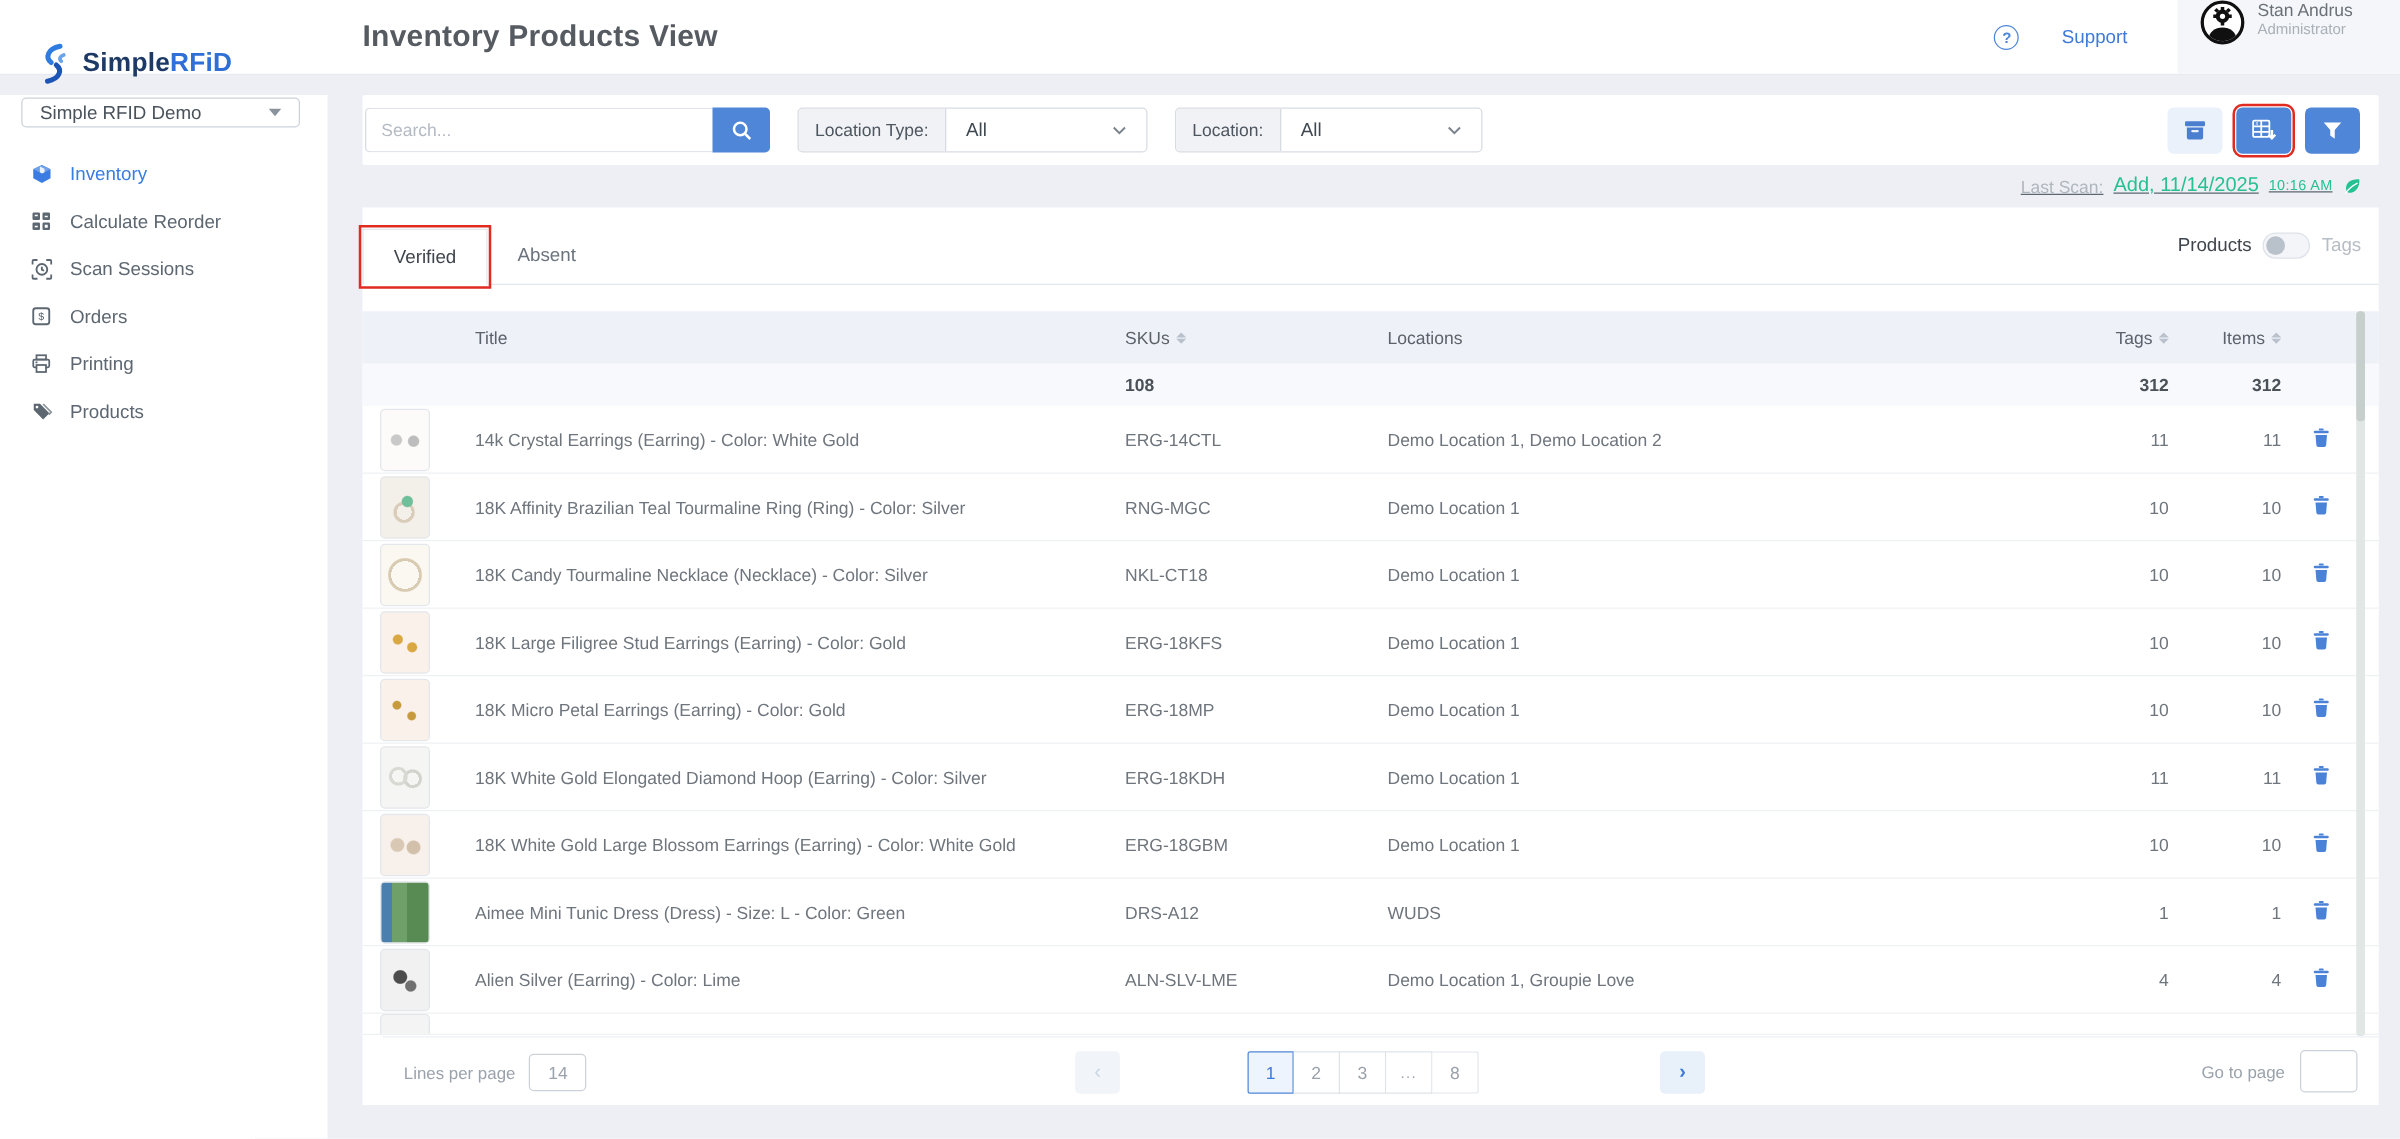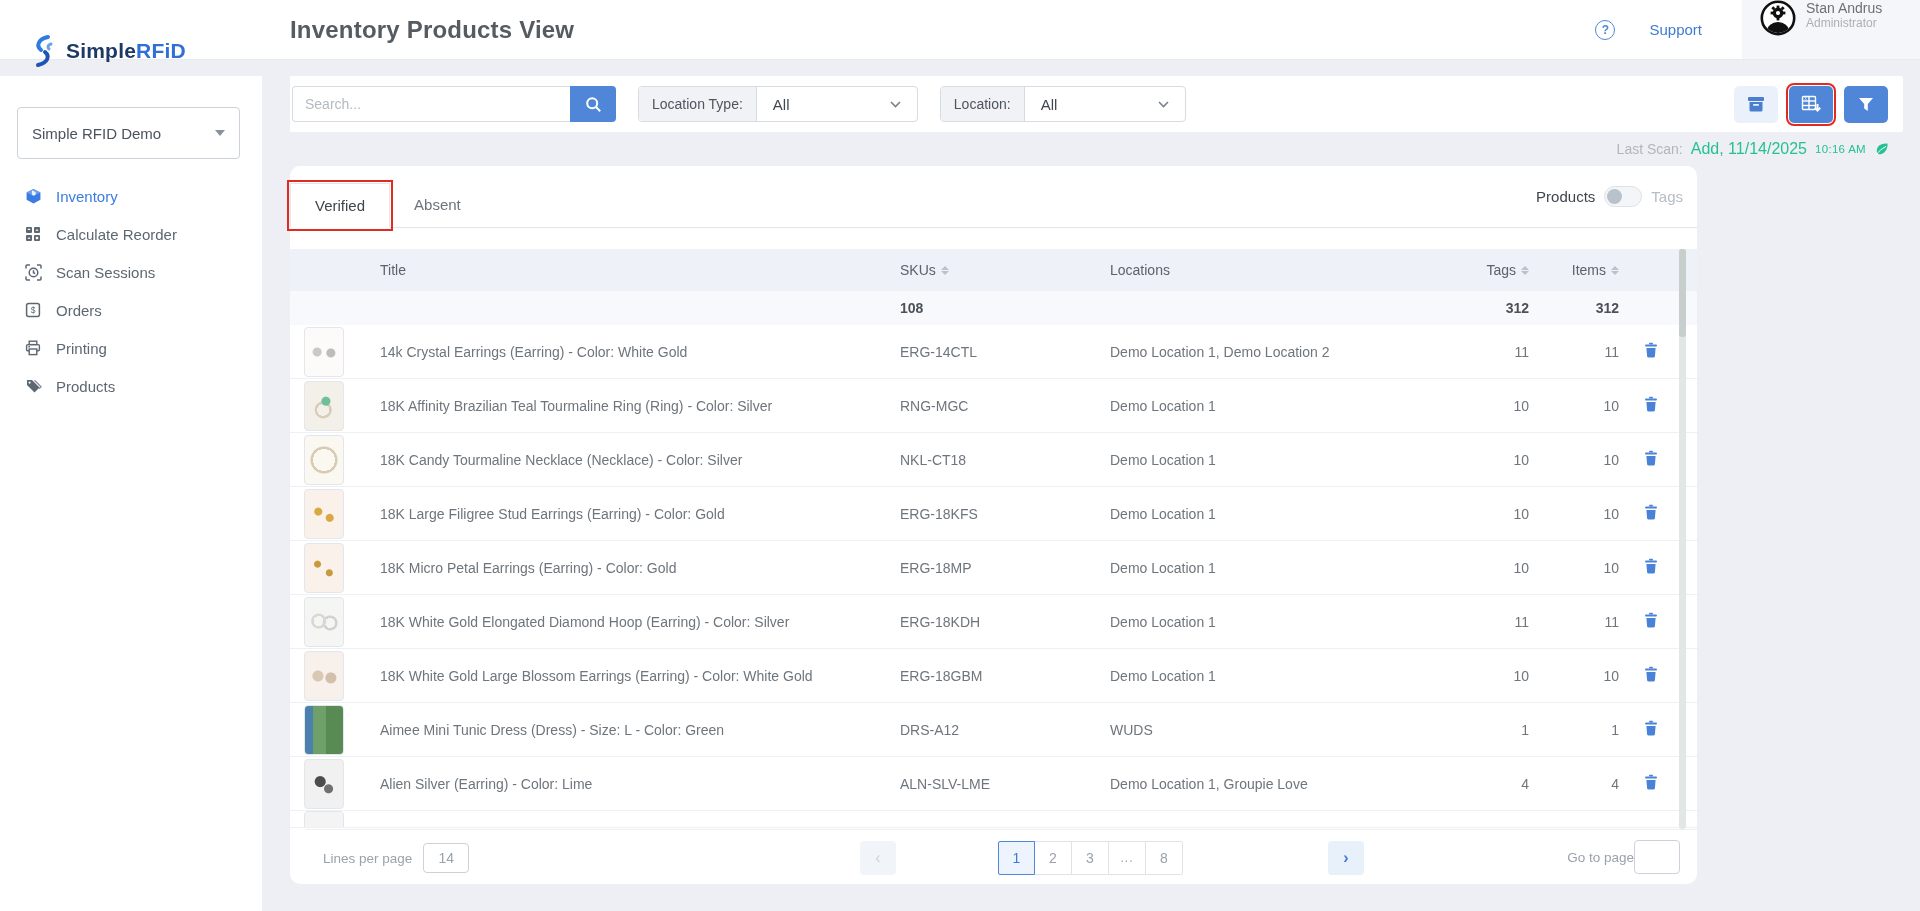--- a/index.html
+++ b/index.html
@@ -17,21 +17,21 @@
   .header-right { margin-left:auto; display:flex; align-items:center; height:100%; }
   .help-circle { width:20px; height:20px; border:1.6px solid #4f86d8; border-radius:50%; color:#4f86d8; font-size:12px; font-weight:bold; display:flex; align-items:center; justify-content:center; margin-right:34px; cursor:pointer; }
   .support-link { color:#3f7ad6; font-size:15px; margin-right:40px; cursor:pointer; }
   .user-box { height:100%; background:#f4f6f9; display:flex; padding:0 26px 0 18px; min-width:178px; }
   .avatar { width:36px; height:36px; margin-right:10px; }
   .user-name { font-size:14px; color:#6b7178; line-height:16px; }
   .user-role { font-size:12px; color:#aab0b8; line-height:14px; }
 
   
   .sidebar { position:absolute; top:76px; left:0; width:262px; height:835px; background:#fff; }
-  .org-select { margin:31px 20px 10px 17px; width:223px; height:52px; border:1px solid #ccd2d9; border-radius:4px; display:flex; align-items:center; padding:0 14px; color:#4a525b; font-size:15px; cursor:pointer; background:#fff; }
+  .org-select { margin:2px 20px 10px 17px; width:223px; height:24px; border:1px solid #ccd2d9; border-radius:4px; display:flex; align-items:center; padding:0 14px; color:#4a525b; font-size:15px; cursor:pointer; background:#fff; }
   .org-caret { margin-left:auto; width:0; height:0; border-left:5px solid transparent; border-right:5px solid transparent; border-top:6px solid #8a939c; }
   .nav { padding-top:8px; }
   .nav-item { display:flex; align-items:center; height:38px; padding-left:24px; font-size:15px; color:#5d6771; cursor:pointer; }
   .nav-item .nicon { width:18px; height:18px; margin-right:14px; display:flex; align-items:center; justify-content:center; }
   .nav-item.active { color:#3b7ce2; }
 
   
   .controls-bar { position:absolute; top:76px; left:290px; width:1613px; height:56px; background:#fff; border-radius:2px; display:flex; align-items:center; padding:0 15px 0 2px; }
   .search-group { display:flex; height:36px; }
   .search-input { width:278px; height:36px; border:1px solid #d7dce2; border-right:none; border-radius:4px 0 0 4px; padding:0 12px; font-size:14px; color:#4a525b; outline:none; font-family:"Liberation Sans",sans-serif; }
@@ -39,27 +39,27 @@
   .search-btn { width:46px; height:36px; background:#4f86d8; border:none; border-radius:0 4px 4px 0; display:flex; align-items:center; justify-content:center; cursor:pointer; }
   .filter-group { display:flex; height:36px; border:1px solid #d7dce2; border-radius:4px; overflow:hidden; margin-left:22px; cursor:pointer; background:#fff; }
   .filter-label { background:#f0f2f6; color:#4d555e; font-size:14px; display:flex; align-items:center; padding:0 13px; border-right:1px solid #d7dce2; }
   .filter-value { display:flex; align-items:center; padding:0 16px; font-size:15px; color:#3f4850; width:160px; justify-content:space-between; }
   .icon-btn { width:44px; height:37px; border:none; border-radius:5px; display:flex; align-items:center; justify-content:center; cursor:pointer; }
   .icon-btn.light { background:#eaf1fb; }
   .icon-btn.blue { background:#4f86d8; }
   .red-outline { outline:2px solid #e12a20; outline-offset:1px; }
   .btns-right { margin-left:auto; display:flex; gap:11px; }
 
-  .lastscan-bar { position:absolute; top:132px; left:290px; width:1613px; height:34px; display:flex; align-items:center; justify-content:flex-end; padding-right:14px; gap:8px; }
+  .lastscan-bar { position:absolute; top:132px; left:290px; width:1613px; height:34px; display:flex; align-items:center; justify-content:flex-end; padding-right:14px; gap:8px;text-decoration:underline; }
   .ls-label { color:#b0b6bd; font-size:14px; }
   .ls-value { color:#27c093; font-size:16px; }
   .ls-time { color:#27c093; font-size:11.5px; letter-spacing:.3px; }
 
   
-  .main-card { position:absolute; top:166px; left:290px; width:1407px; height:718px; background:#fff; border-radius:10px; }
+  .main-card { position:absolute; top:166px; left:290px; width:1613px; height:718px; background:#fff; border-radius:0; }
   .tab-row { height:62px; border-bottom:1px solid #e3e7eb; display:flex; align-items:flex-end; position:relative; }
   .tab { height:45px; display:flex; align-items:center; padding:0 24px; font-size:15px; cursor:pointer; }
   .tab.active { border:1px solid #e3e7eb; border-bottom:1px solid #fff; margin-bottom:-1px; color:#3f454c; background:#fff; }
   .tab.inactive { color:#6b737c; }
   .toggle-wrap { position:absolute; right:14px; top:20px; display:flex; align-items:center; gap:9px; }
   .toggle-left { font-size:15px; color:#3f454c; }
   .toggle-right { font-size:15px; color:#b7bdc5; }
   .switch { width:38px; height:21px; background:#f3f5f8; border:1px solid #dde2e8; border-radius:11px; position:relative; cursor:pointer; }
   .switch .knob { position:absolute; left:2px; top:2px; width:15px; height:15px; border-radius:50%; background:#b9c2cb; }
 
@@ -99,21 +99,21 @@
   .lpp { position:absolute; left:17px; top:13px; display:flex; align-items:center; gap:11px; color:#9aa2ab; font-size:13.5px; }
   .lpp-input { width:46px; height:30px; border:1px solid #ccd2d9; border-radius:4px; text-align:center; color:#9aa2ab; font-size:14px; outline:none; font-family:"Liberation Sans",sans-serif; }
   .pg-prev { position:absolute; left:554px; top:11px; width:36px; height:34px; background:#f1f5f9; border:none; border-radius:4px; color:#c9d4e2; font-size:16px; cursor:default; }
   .pages { position:absolute; left:692px; top:11px; display:flex; }
   .page-btn { width:37px; height:34px; border:1px solid #dfe3e8; border-left:none; background:#fff; color:#9aa1aa; font-size:14px; display:flex; align-items:center; justify-content:center; cursor:pointer; }
   .page-btn:first-child { border-left:1px solid #dfe3e8; border-radius:2px 0 0 2px; }
   .page-btn:last-child { border-radius:0 2px 2px 0; }
   .page-btn.current { border:1px solid #4f86d8; background:#eef4fd; color:#3f7ad6; }
   .page-btn.ellipsis { font-size:12px; letter-spacing:1px; cursor:default; }
   .pg-next { position:absolute; left:1022px; top:11px; width:36px; height:34px; background:#e8f0fa; border:none; border-radius:4px; color:#3f7ad6; font-size:16px; font-weight:bold; cursor:pointer; }
-  .goto { position:absolute; right:17px; top:10px; display:flex; align-items:center; gap:0; color:#9aa2ab; font-size:13.5px; }
+  .goto { position:absolute; right:17px; top:10px; display:flex; align-items:center; gap:12px; color:#9aa2ab; font-size:13.5px; }
   .goto-input { width:46px; height:34px; border:1px solid #ccd2d9; border-radius:4px; outline:none; }
 </style>
 </head>
 <body>
 
 <div class="header">
   <div class="logo-wrap">
     <svg class="logo-mark" viewBox="0 0 30 34">
       <path d="M20 3 C10 5 8 12 13 16" stroke="#2f7ce0" stroke-width="4" fill="none" stroke-linecap="round"></path>
       <path d="M17 18 C22 22 20 29 10 31" stroke="#1d55b4" stroke-width="4" fill="none" stroke-linecap="round"></path>

